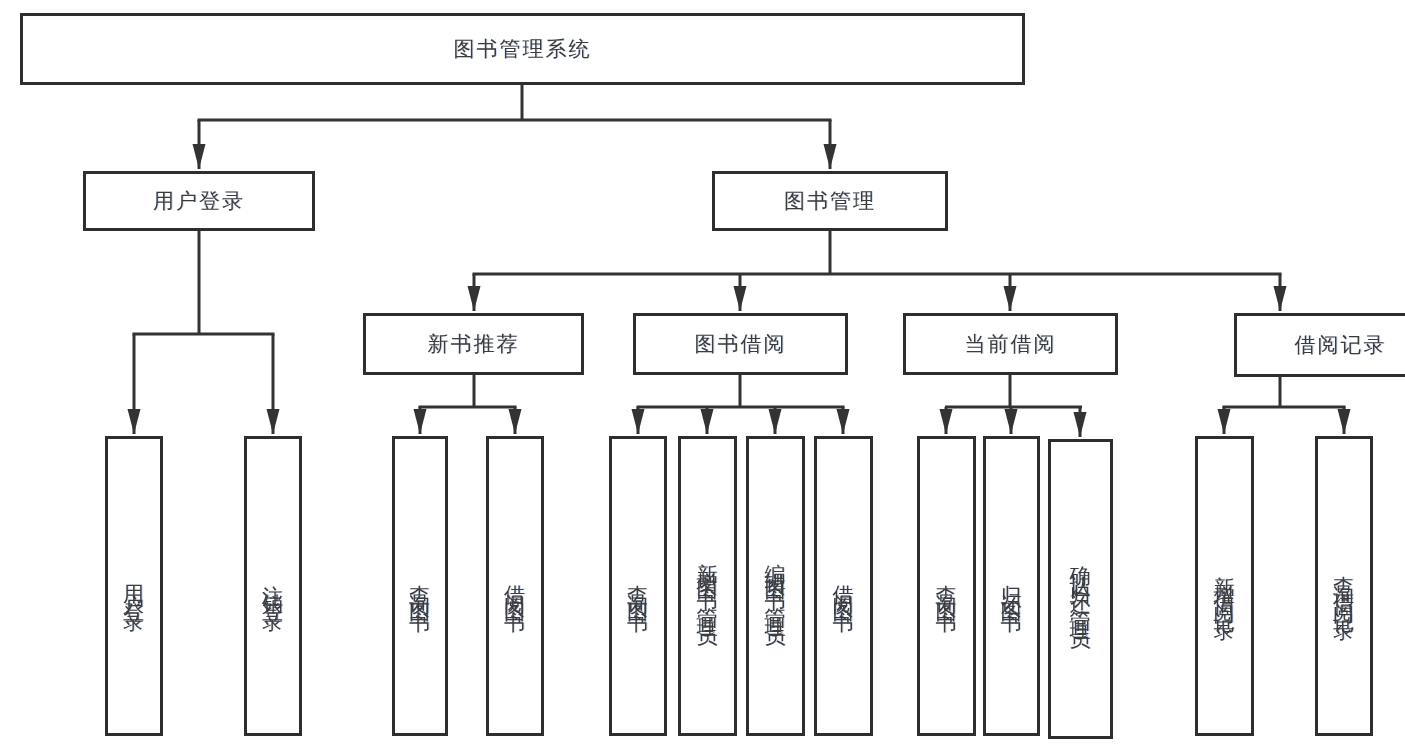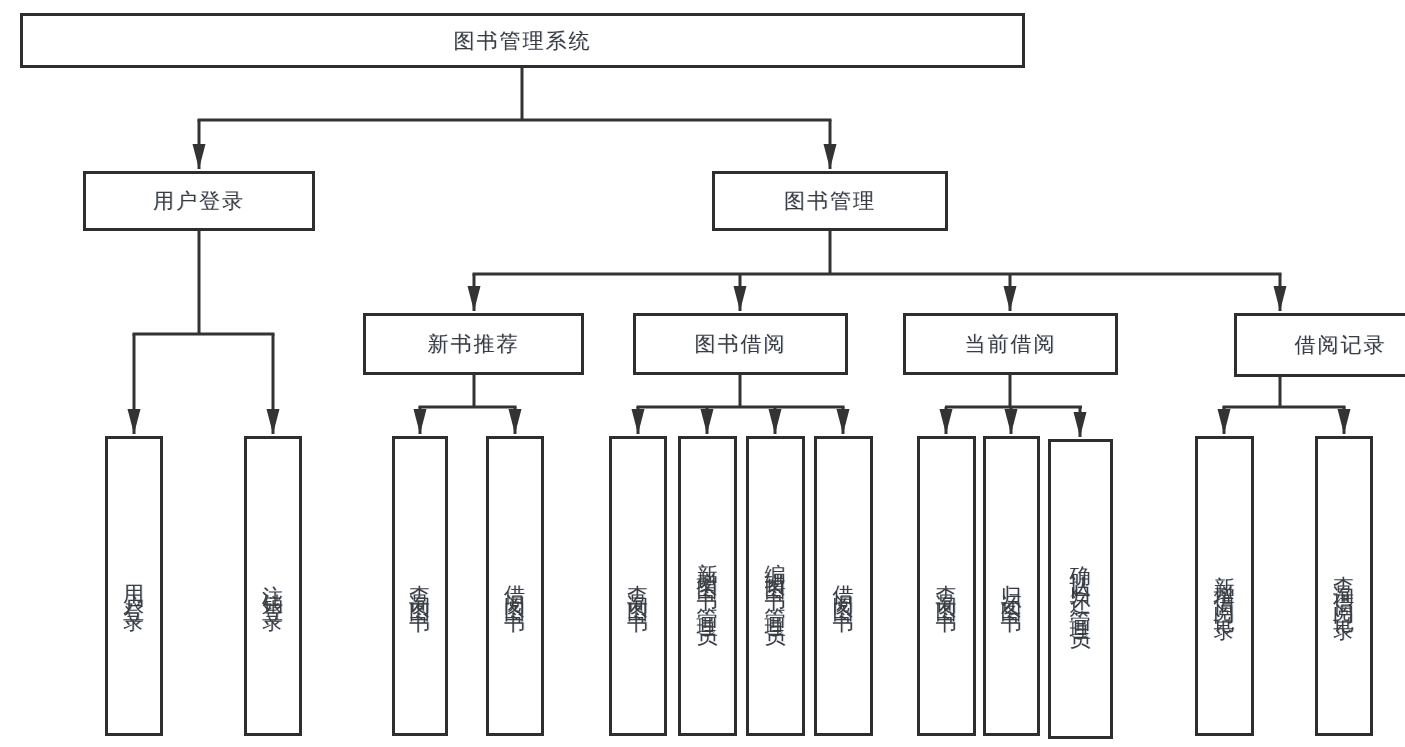--- a/index.html
+++ b/index.html
@@ -95,21 +95,21 @@
       <path d="M1011,407 V434" marker-end="url(#arrow)"></path>
       <path d="M1080,407 V437" marker-end="url(#arrow)"></path>
 
       <path d="M1280,376 V407"></path>
       <path d="M1222.5,407 H1345.5"></path>
       <path d="M1224,407 V434" marker-end="url(#arrow)"></path>
       <path d="M1344,407 V434" marker-end="url(#arrow)"></path>
     </g>
   </svg>
 
-  <div class="box" style="left:20px;top:13px;width:1005px;height:55px">
+  <div class="box" style="left:20px;top:13px;width:1005px;height:72px">
     <span>图书管理系统</span>
   </div>
 
   <div class="box" style="left:83px;top:171px;width:232px;height:60px">
     <span>用户登录</span>
   </div>
   <div class="box" style="left:363px;top:313px;width:221px;height:62px">
     <span>新书推荐</span>
   </div>
 

